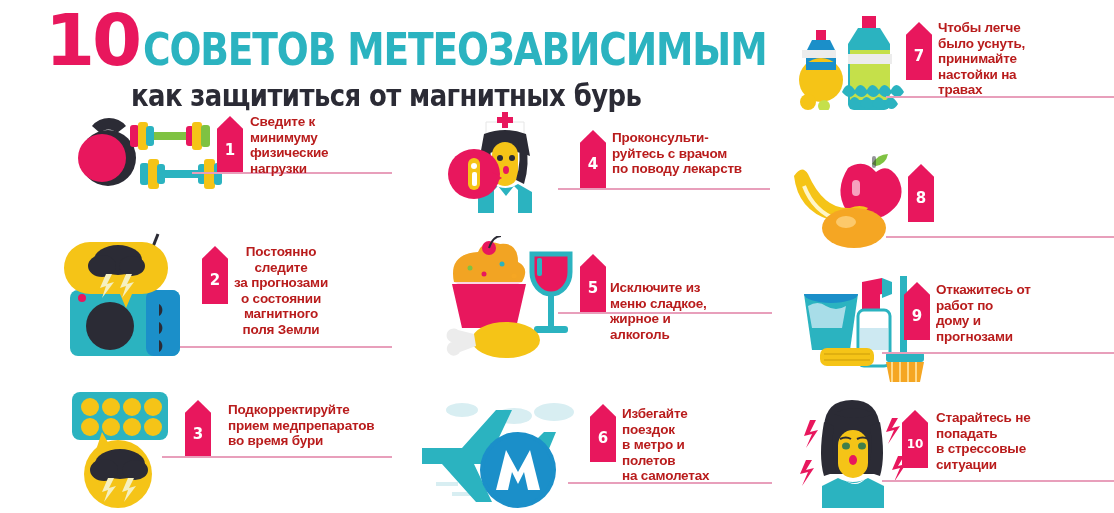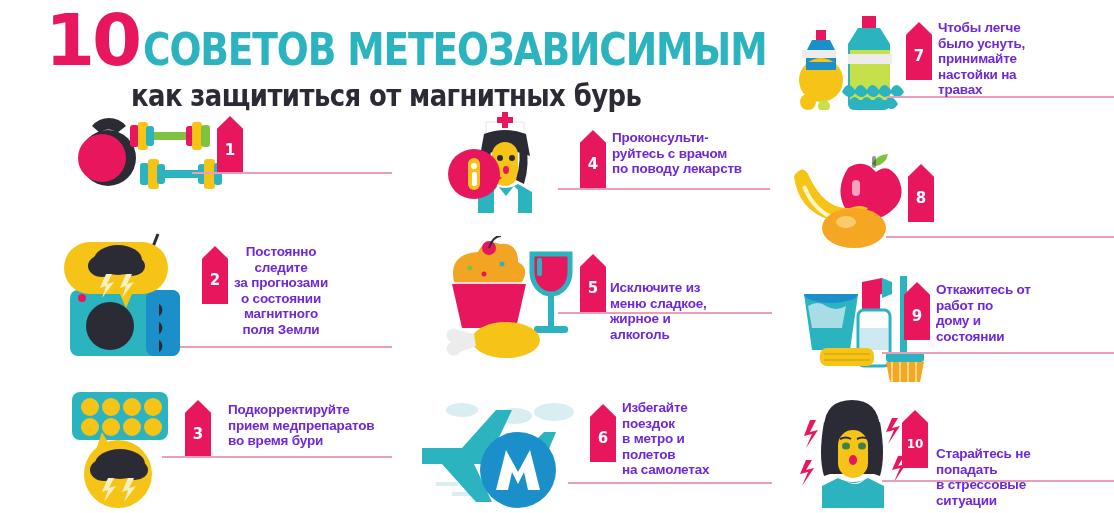--- a/index.html
+++ b/index.html
@@ -91,21 +91,21 @@
   .rule {
     position: absolute;
     height: 2px;
     background: #E89FBB;
   }
   .tip-text {
     position: absolute;
     font-size: 13.5px;
     font-weight: bold;
     line-height: 15.5px;
-    color: #6d28d9;
+    color: #b91c1c;
     white-space: pre-line;
     letter-spacing: -0.2px;
   }
 </style>
 </head>
 <body>
 
 <div id="canvas">
 
   <div id="header">
@@ -135,20 +135,24 @@
         <rect x="78" y="55" width="9" height="22" rx="3" fill="#2BB3C0"></rect>
         <rect x="86" y="51" width="11" height="30" rx="3" fill="#F5C417"></rect>
         <rect x="95" y="56" width="8" height="20" rx="3" fill="#2BB3C0"></rect>
         <rect x="136" y="56" width="8" height="20" rx="3" fill="#2BB3C0"></rect>
         <rect x="142" y="51" width="11" height="30" rx="3" fill="#F5C417"></rect>
         <rect x="152" y="55" width="8" height="22" rx="3" fill="#2BB3C0"></rect>
       </g>
     </svg>
     <div class="badge" style="left:155px; top:8px;">1</div>
     <div class="rule" style="left:130px; top:64px; width:200px;"></div>
+    <div class="tip-text" style="left:188px; top:6px;">Сведите к
+минимуму
+физические
+нагрузки</div>
   </div>
 
   <div class="tip" style="left:62px; top:228px; width:330px; height:132px;">
     <svg class="tip-art" width="145" height="132" viewBox="0 0 145 132">
       <line x1="96" y1="6" x2="74" y2="62" stroke="#2B2B35" stroke-width="3"></line>
       <rect x="8" y="62" width="110" height="66" rx="8" fill="#2BB3C0"></rect>
       <rect x="84" y="62" width="34" height="66" rx="8" fill="#1B8FC9"></rect>
       <circle cx="48" cy="98" r="24" fill="#2B2B35"></circle>
       <circle cx="20" cy="70" r="4" fill="#E8175D"></circle>
       <path d="M97 76 a7 7 0 0 1 0 12 z" fill="#2B2B35"></path>
@@ -258,21 +262,21 @@
       <ellipse cx="132" cy="16" rx="20" ry="9" fill="#D8EEF2"></ellipse>
       <rect x="14" y="86" width="22" height="4" fill="#D8EEF2"></rect>
       <rect x="30" y="96" width="26" height="4" fill="#D8EEF2"></rect>
       <path d="M10 52 h30 l34 -38 h16 l-18 38 h34 l16 -16 h12 l-10 24 -10 24 h-12 l-16 -16 h-34 l18 38 h-16 l-34 -38 h-30 a7 7 0 0 1 0 -16 z" fill="#2BB3C0"></path>
       <circle cx="96" cy="74" r="38" fill="#1B8FC9"></circle>
       <circle cx="96" cy="74" r="34" fill="#1B8FC9"></circle>
       <path d="M74 94 l10 -40 l12 22 l12 -22 l10 40 h-12 l-4 -18 l-6 12 l-6 -12 l-4 18 z" fill="#ffffff"></path>
     </svg>
     <div class="badge" style="left:168px; top:8px;">6</div>
     <div class="rule" style="left:146px; top:86px; width:204px;"></div>
-    <div class="tip-text" style="left:200px; top:4px;">Избегайте
+    <div class="tip-text" style="left:200px; top:10px;">Избегайте
 поездок
 в метро и
 полетов
 на самолетах</div>
   </div>
 
   <div class="tip" style="left:790px; top:6px; width:324px; height:104px;">
     <svg class="tip-art" width="140" height="104" viewBox="0 0 140 104">
       <rect x="72" y="10" width="14" height="12" fill="#E8175D"></rect>
       <path d="M68 22 h22 l10 16 v60 a6 6 0 0 1 -6 6 h-30 a6 6 0 0 1 -6 -6 v-60 z" fill="#2BB3C0"></path>
@@ -336,21 +340,21 @@
       <path d="M96 90 h38 l-4 20 h-30 z" fill="#F5A623"></path>
       <path d="M102 90 v20 M110 90 v20 M118 90 v20 M126 90 v20" stroke="#FFD98A" stroke-width="2"></path>
       <rect x="30" y="76" width="54" height="18" rx="7" fill="#F5C417"></rect>
       <path d="M34 82 h46 M34 88 h46" stroke="#E0B010" stroke-width="2"></path>
     </svg>
     <div class="badge" style="left:114px; top:10px;">9</div>
     <div class="rule" style="left:92px; top:80px; width:232px;"></div>
     <div class="tip-text" style="left:146px; top:10px;">Откажитесь от
 работ по
 дому и
-состоянии</div>
+прогнозами</div>
   </div>
 
   <div class="tip" style="left:790px; top:398px; width:324px; height:110px;">
     <svg class="tip-art" width="130" height="110" viewBox="0 0 130 110">
       <path d="M34 28 q2 -26 28 -26 q26 0 28 28 q2 30 -6 46 l-44 0 q-8 -18 -6 -48 z" fill="#2B2B35"></path>
       <rect x="48" y="32" width="30" height="48" rx="15" fill="#F5C417"></rect>
       <path d="M34 24 q-6 34 0 54 l12 -4 q-6 -24 -2 -46 z" fill="#2B2B35"></path>
       <path d="M90 24 q6 34 0 54 l-12 -4 q6 -24 2 -46 z" fill="#2B2B35"></path>
       <path d="M44 16 q20 -12 40 0 q-20 8 -40 0 z" fill="#2B2B35"></path>
       <ellipse cx="56" cy="48" rx="4" ry="3.5" fill="#3F7F4A"></ellipse>
@@ -360,19 +364,19 @@
       <ellipse cx="63" cy="62" rx="4" ry="5" fill="#E8175D"></ellipse>
       <path d="M48 80 q15 8 30 0 l16 8 v24 h-62 v-24 z" fill="#2BB3C0"></path>
       <path d="M52 80 q12 10 24 0 q-10 12 -24 0 z" fill="#ffffff"></path>
       <polygon points="20,22 14,38 22,36 16,50 28,32 20,34 26,22" fill="#E8175D"></polygon>
       <polygon points="16,62 10,76 18,74 12,88 24,70 16,72 22,62" fill="#E8175D"></polygon>
       <polygon points="102,20 96,34 104,32 98,46 110,28 102,30 108,20" fill="#E8175D"></polygon>
       <polygon points="108,58 102,72 110,70 104,84 116,66 108,68 114,58" fill="#E8175D"></polygon>
     </svg>
     <div class="badge n10" style="left:112px; top:12px;">10</div>
     <div class="rule" style="left:92px; top:82px; width:232px;"></div>
-    <div class="tip-text" style="left:146px; top:12px;margin-top:36px;">Старайтесь не
+    <div class="tip-text" style="left:146px; top:12px;">Старайтесь не
 попадать
 в стрессовые
 ситуации</div>
   </div>
 
 </div>
 
 </body></html>

